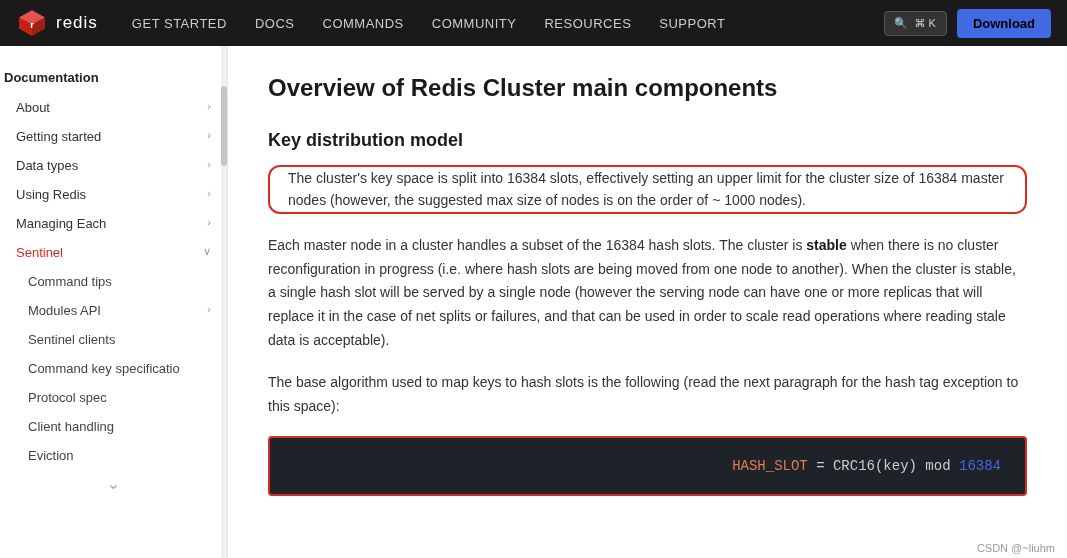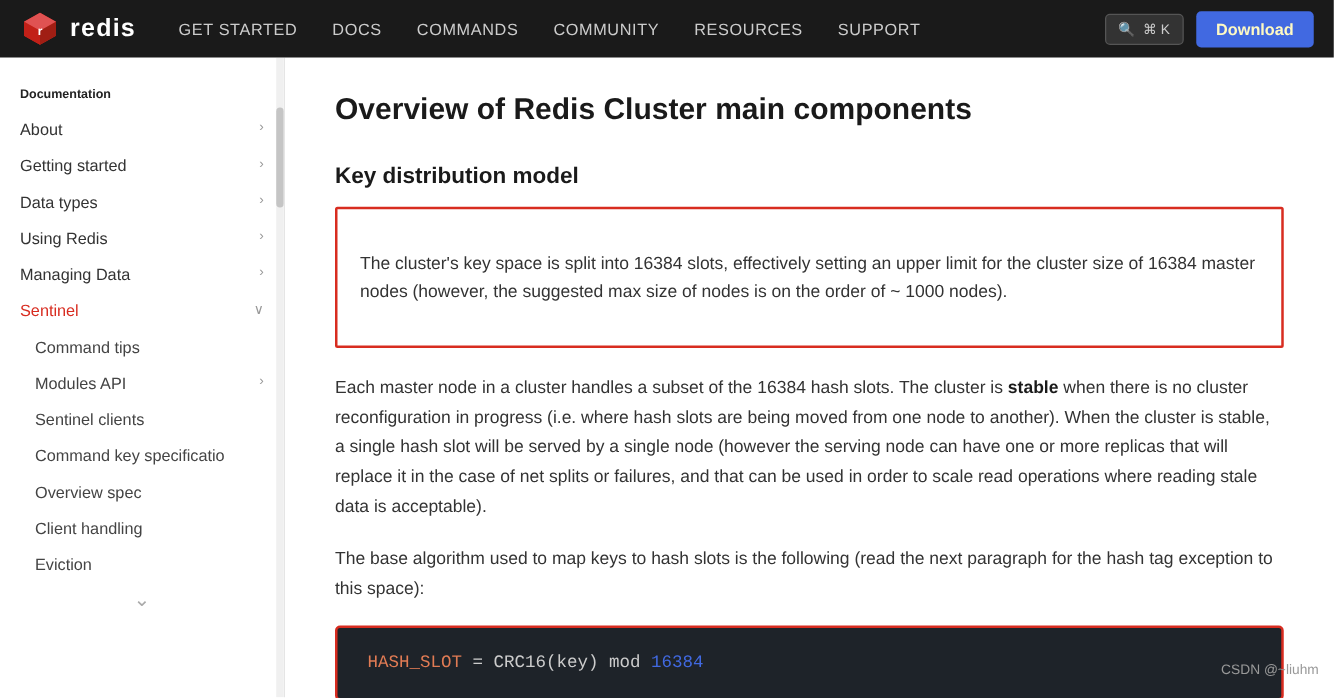--- a/index.html
+++ b/index.html
@@ -54,21 +54,21 @@
       font-size: 12px;
       display: flex;
       align-items: center;
       gap: 6px;
       cursor: pointer;
       margin-right: 10px;
     }
     .navbar-search span { font-size: 11px; }
     .download-btn {
       background: #4169e1;
-      color: #fef9c3;
+      color: #000000;
       border: none;
       border-radius: 4px;
       padding: 7px 16px;
       font-size: 13px;
       font-weight: 600;
       cursor: pointer;
     }
 
     
     .page-wrapper {
@@ -81,24 +81,24 @@
     
     .sidebar {
       width: 228px;
       min-width: 228px;
       background: #fff;
       border-right: 1px solid #e5e5e5;
       overflow-y: auto;
       padding: 16px 0;
     }
     .sidebar-section-title {
-      font-size: 10px;
+      font-size: 13px;
       font-weight: 700;
       color: #222;
-      padding: 8px 16px 8px 16px;
+      padding: 8px 16px 8px 4px;
     }
     .sidebar-item {
       display: flex;
       justify-content: space-between;
       padding: 7px 16px;
       font-size: 13px;
       color: #333;
       cursor: pointer;
     }
     .sidebar-item.active { color: #d82c20; }
@@ -132,22 +132,22 @@
       margin-bottom: 28px;
     }
     .section-title {
       font-size: 18px;
       font-weight: 700;
       color: #1a1a1a;
       margin-bottom: 14px;
     }
     .highlight-box {
       border: 2px solid #d82c20;
-      border-radius: 2px;
-      padding: 32px 18px;
+      border-radius: 12px;
+      padding: 0 18px;
       margin-bottom: 20px;
       font-size: 14px;
       line-height: 1.6;
       color: #333;
     }
     .paragraph {
       font-size: 14px;
       line-height: 1.7;
       color: #333;
       margin-bottom: 18px;
@@ -158,39 +158,40 @@
     }
     .code-block {
       background: #1e2329;
       border: 2px solid #d82c20;
       border-radius: 4px;
       padding: 20px 24px;
       font-family: 'Courier New', monospace;
       font-size: 14px;
       color: #ccc;
       margin-top: 10px;
+      text-align: right;
     }
     .code-keyword { color: #e07b54; }
     .code-number { color: #4169e1; }
     .code-operator { color: #ccc; }
 
     
     .watermark {
       position: fixed;
-      bottom: 16px;
+      bottom: 4px;
       right: 12px;
       font-size: 11px;
       color: #999;
     }
 
     
     .logo-text {
       color: #fff;
-      font-size: 20px;
-      font-weight: 700;
+      font-size: 17px;
+      font-weight: 400;
       letter-spacing: 1px;
     }
   </style>
 </head>
 <body>
 
 <nav class="navbar">
   <div class="navbar-logo">
     <svg class="redis-cube" viewBox="0 0 40 40">
 
@@ -234,42 +235,42 @@
     </div>
     <div class="sidebar-item">
       <span>Data types</span>
       <span class="chevron">›</span>
     </div>
     <div class="sidebar-item">
       <span>Using Redis</span>
       <span class="chevron">›</span>
     </div>
     <div class="sidebar-item">
-      <span>Managing Data</span>
+      <span>Managing Each</span>
       <span class="chevron">›</span>
     </div>
     <div class="sidebar-item active">
       <span>Sentinel</span>
       <span class="chevron">∨</span>
     </div>
     <div class="sidebar-item sub-item">
       <span>Command tips</span>
     </div>
     <div class="sidebar-item sub-item">
       <span>Modules API</span>
       <span class="chevron">›</span>
     </div>
     <div class="sidebar-item sub-item">
       <span>Sentinel clients</span>
     </div>
     <div class="sidebar-item sub-item">
       <span>Command key specificatio</span>
     </div>
     <div class="sidebar-item sub-item">
-      <span>Overview spec</span>
+      <span>Protocol spec</span>
     </div>
     <div class="sidebar-item sub-item">
       <span>Client handling</span>
     </div>
     <div class="sidebar-item sub-item">
       <span>Eviction</span>
     </div>
 
     <div class="sidebar-scroll-indicator">
       <span style="font-size:16px; color:#aaa;">⌄</span>

